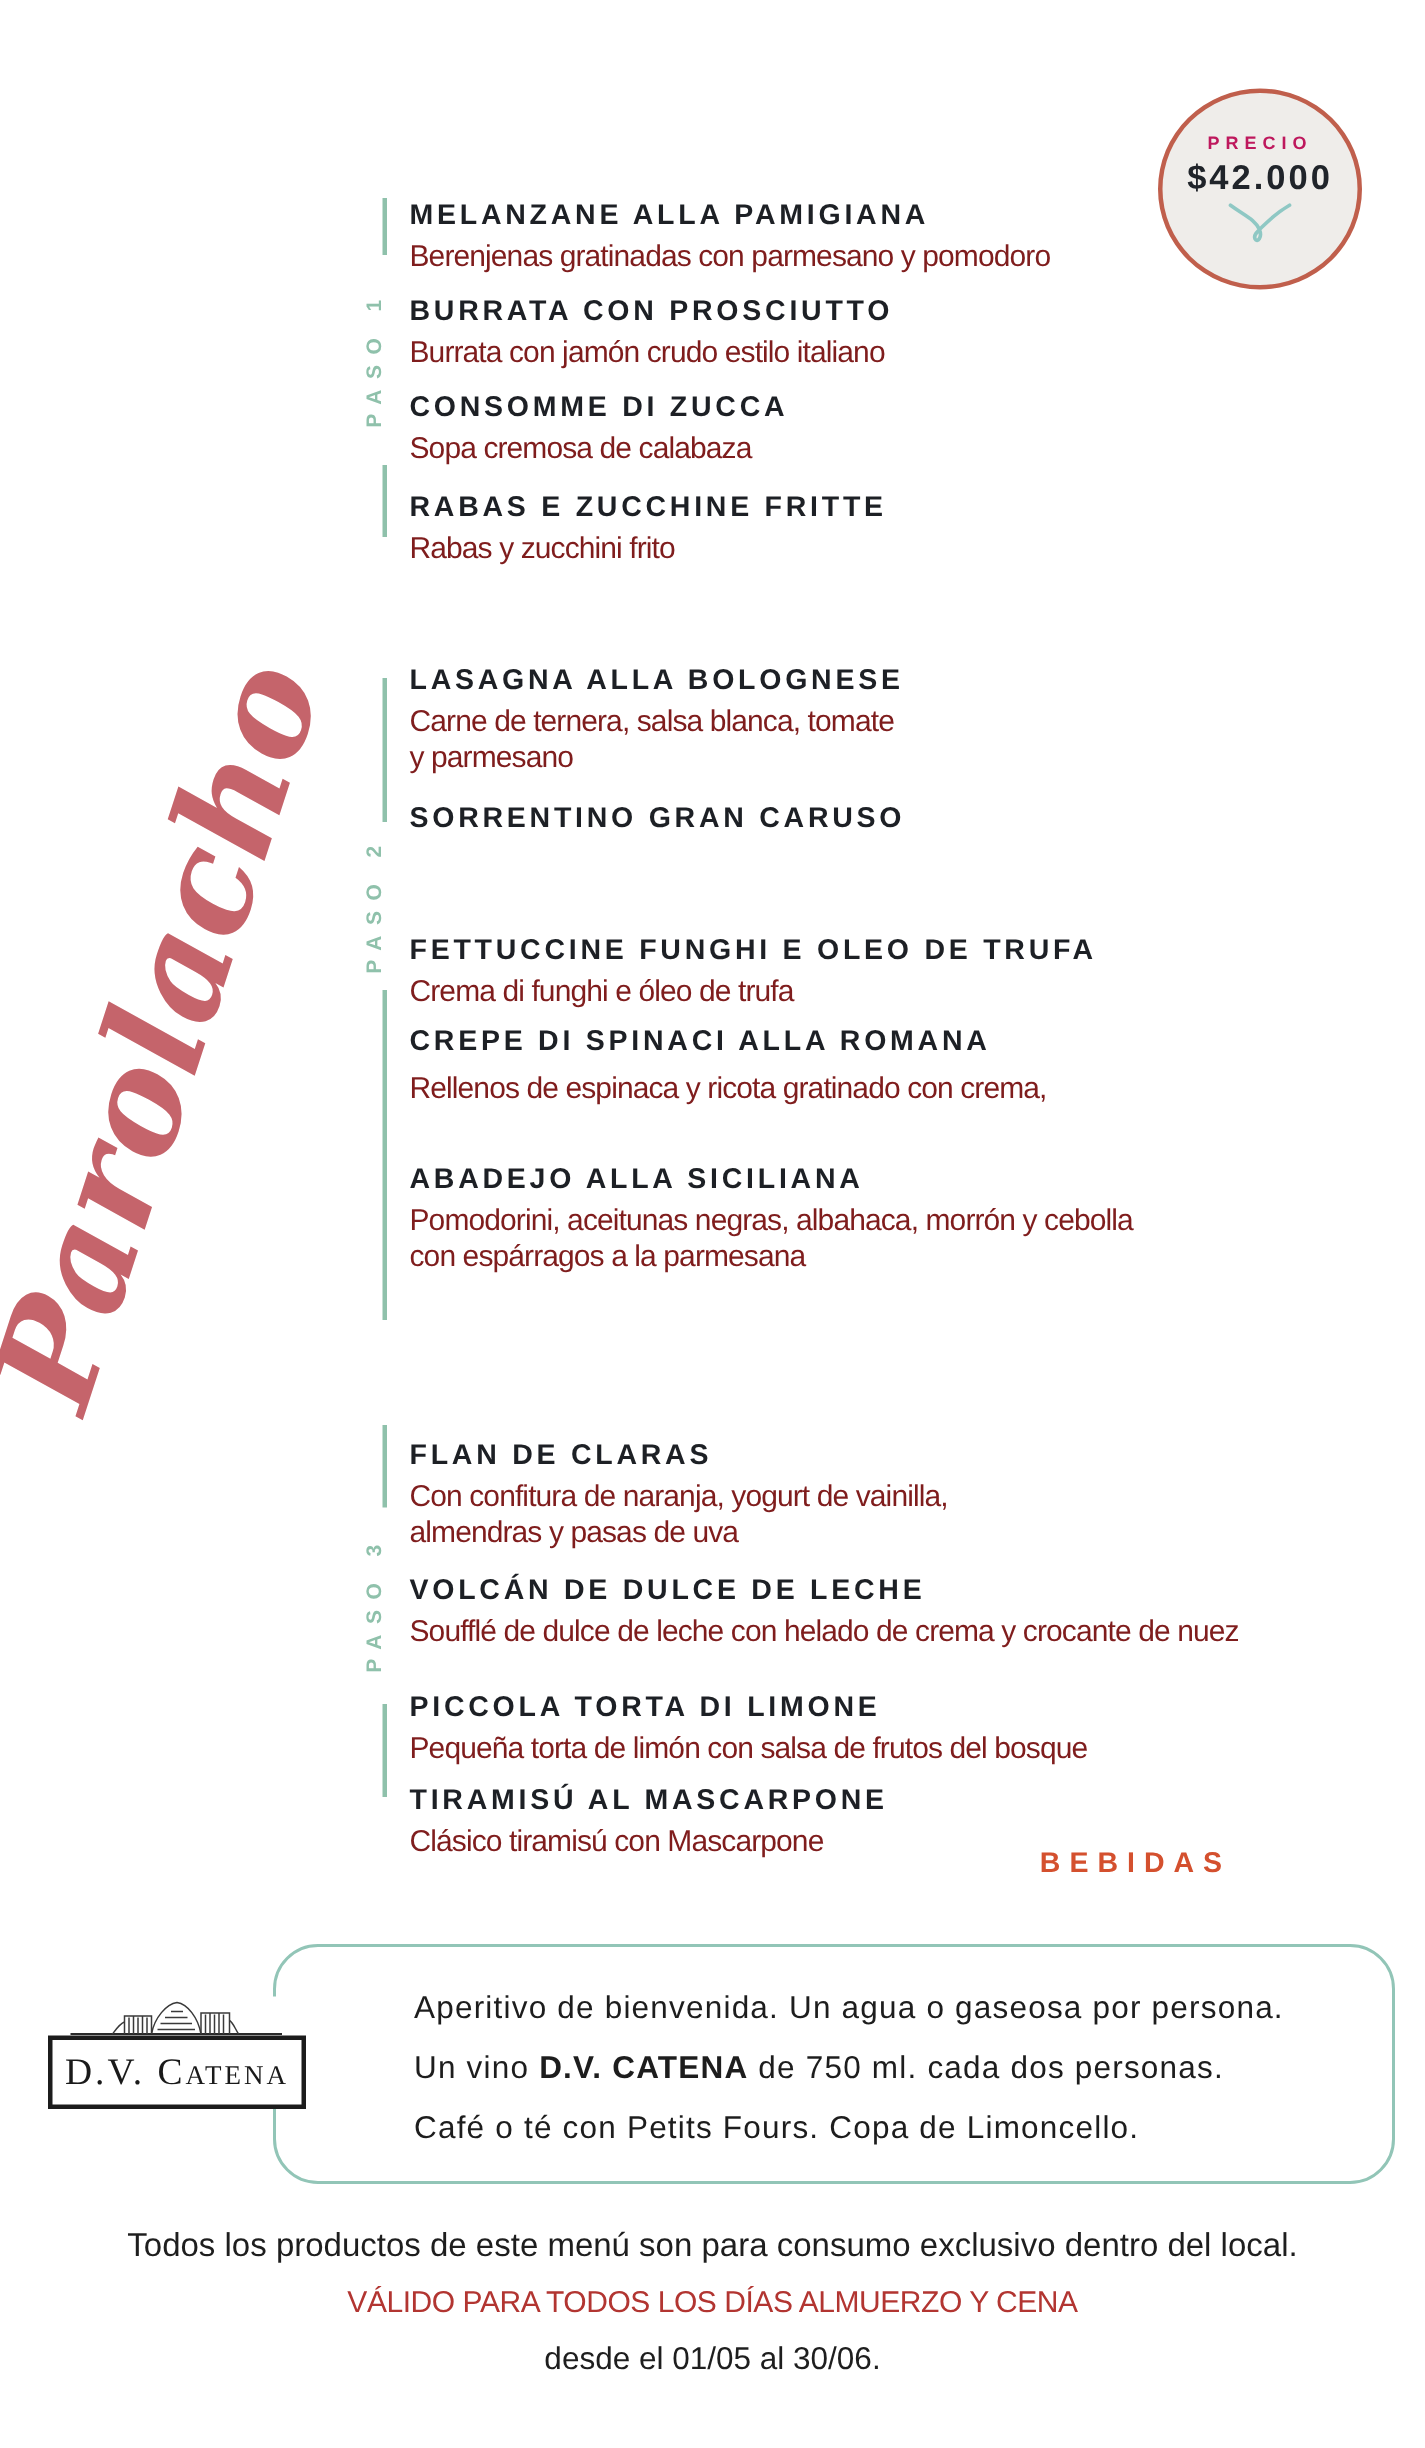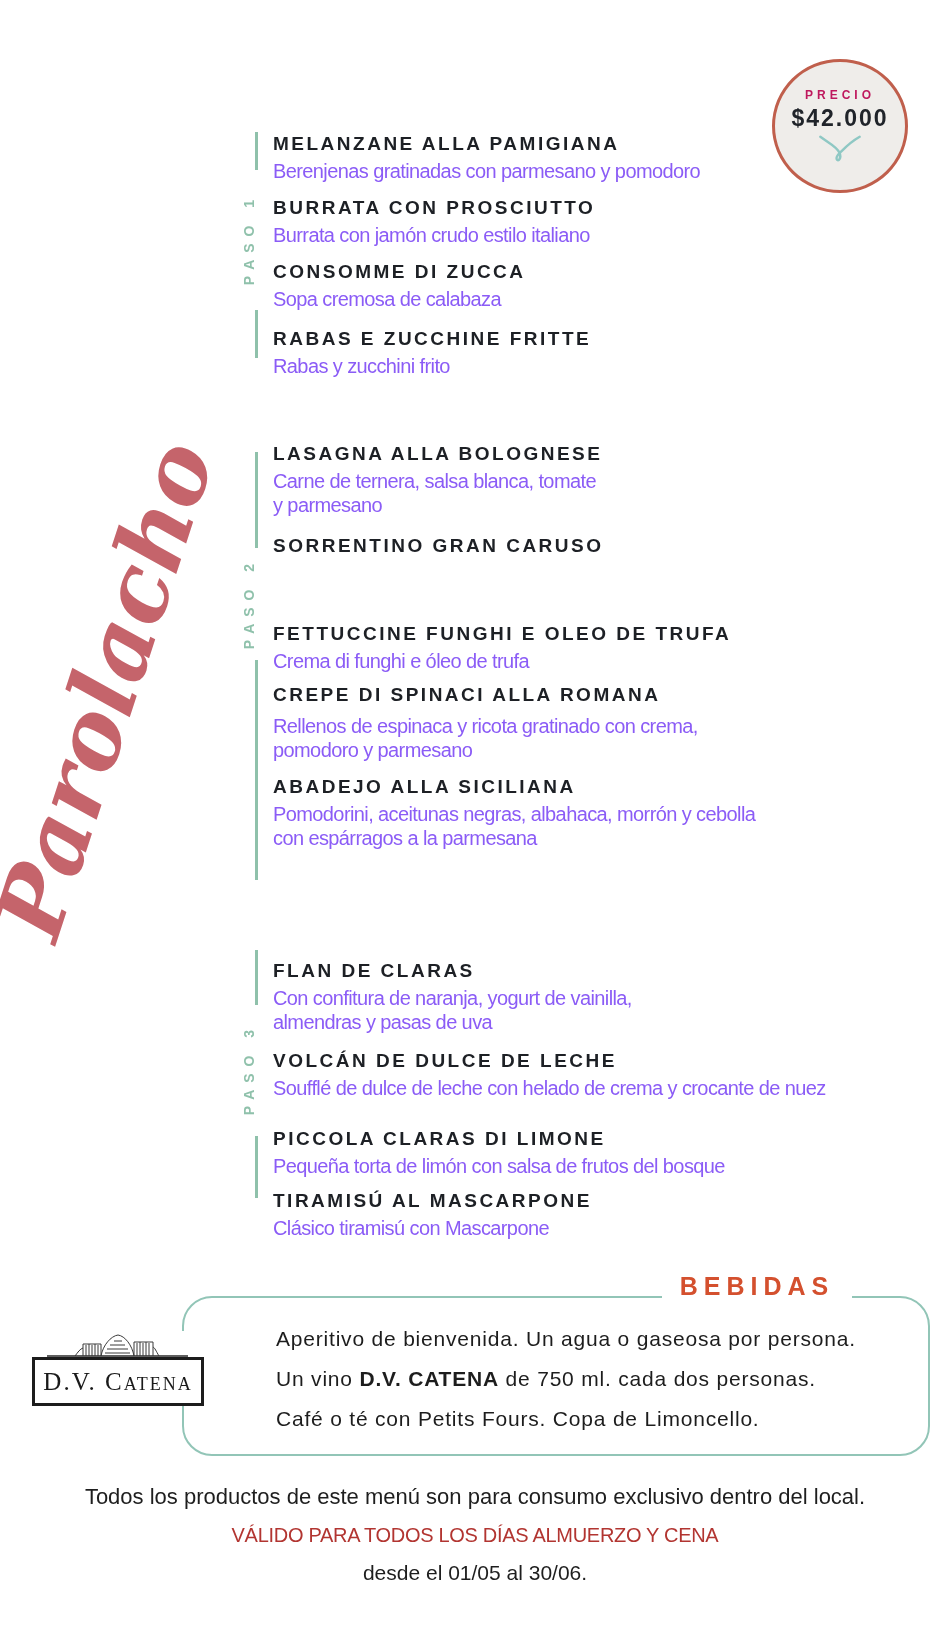--- a/index.html
+++ b/index.html
@@ -22,27 +22,27 @@
           font-size:92px;color:#c5646b;white-space:nowrap;}
 
   
   .paso-line{position:absolute;left:255px;width:3px;background:#8fc1ab;}
   .paso-label{position:absolute;left:184px;width:130px;text-align:center;
               color:#8fc1ab;font-size:14px;font-weight:bold;letter-spacing:7px;
               transform:rotate(-90deg);white-space:nowrap;}
   .item-title{position:absolute;left:273px;font-size:19px;font-weight:bold;
               letter-spacing:2.5px;color:#1d2025;white-space:nowrap;}
   .item-desc{position:absolute;left:273px;font-size:20px;letter-spacing:-0.6px;
-             color:#8b5cf6;line-height:24px;white-space:nowrap;}
+             color:#7f1d1d;line-height:24px;white-space:nowrap;}
 
   
   .beb-box{position:absolute;left:182px;top:1296px;width:748px;height:160px;
            border:2px solid #92c5b7;border-radius:30px;box-sizing:border-box;background:transparent;}
-  .beb-label{position:absolute;left:662px;top:1272px;width:190px;text-align:center;
-             background:#ffffff;color:#d4502e;font-size:25px;font-weight:bold;
+  .beb-label{position:absolute;left:662px;top:1232px;width:190px;text-align:center;
+             background:#ffffff;color:#d4502e;font-size:19px;font-weight:bold;
              letter-spacing:6px;white-space:nowrap;}
   .beb-line{position:absolute;left:276px;font-size:21px;letter-spacing:0.8px;
             color:#1d1d1d;white-space:nowrap;}
   .beb-line .bold{font-weight:bold;}
 
   
   .logo-box{position:absolute;left:32px;top:1357px;width:172px;height:49px;
             border:3px solid #1c1c1c;box-sizing:border-box;
             display:flex;align-items:center;justify-content:center;background:#ffffff;}
   .logo-text{font-family:"Liberation Serif",serif;font-variant:small-caps;
@@ -125,37 +125,36 @@
       <div>y parmesano</div>
     </div>
     <div class="item-title" style="top: 535px;">SORRENTINO GRAN CARUSO</div>
     <div class="item-title" style="top: 623px;">FETTUCCINE FUNGHI E OLEO DE TRUFA</div>
     <div class="item-desc" style="top: 649px;">
       <div>Crema di funghi e óleo de trufa</div>
     </div>
     <div class="item-title" style="top: 684px;">CREPE DI SPINACI ALLA ROMANA</div>
     <div class="item-desc" style="top: 714px;">
       <div>Rellenos de espinaca y ricota gratinado con crema,</div>
-      <div>pomodoro y parmesano</div>
     </div>
     <div class="item-title" style="top: 776px;">ABADEJO ALLA SICILIANA</div>
     <div class="item-desc" style="top: 802px;">
       <div>Pomodorini, aceitunas negras, albahaca, morrón y cebolla</div>
       <div>con espárragos a la parmesana</div>
     </div>
     <div class="item-title" style="top: 960px;">FLAN DE CLARAS</div>
     <div class="item-desc" style="top: 986px;">
       <div>Con confitura de naranja, yogurt de vainilla,</div>
       <div>almendras y pasas de uva</div>
     </div>
     <div class="item-title" style="top: 1050px;">VOLCÁN DE DULCE DE LECHE</div>
     <div class="item-desc" style="top: 1076px;">
       <div>Soufflé de dulce de leche con helado de crema y crocante de nuez</div>
     </div>
-    <div class="item-title" style="top: 1128px;">PICCOLA CLARAS DI LIMONE</div>
+    <div class="item-title" style="top: 1128px;">PICCOLA TORTA DI LIMONE</div>
     <div class="item-desc" style="top: 1154px;">
       <div>Pequeña torta de limón con salsa de frutos del bosque</div>
     </div>
     <div class="item-title" style="top: 1190px;">TIRAMISÚ AL MASCARPONE</div>
     <div class="item-desc" style="top: 1216px;">
       <div>Clásico tiramisú con Mascarpone</div>
     </div>
     <div class="beb-line" style="top: 1327px;"><span>Aperitivo de bienvenida. Un agua o gaseosa por persona.</span><span class="bold"></span><span></span></div>
     <div class="beb-line" style="top: 1367px;"><span>Un vino </span><span class="bold">D.V. CATENA</span><span> de 750 ml. cada dos personas.</span></div>
     <div class="beb-line" style="top: 1407px;"><span>Café o té con Petits Fours. Copa de Limoncello.</span><span class="bold"></span><span></span></div>

